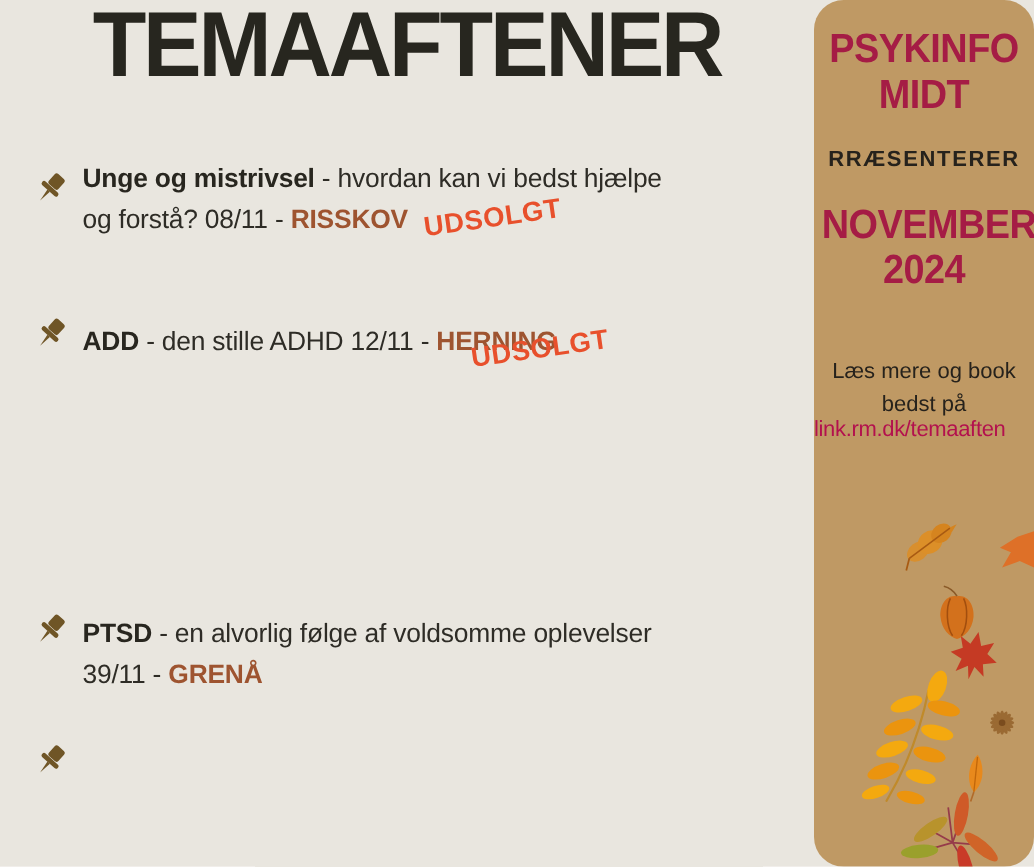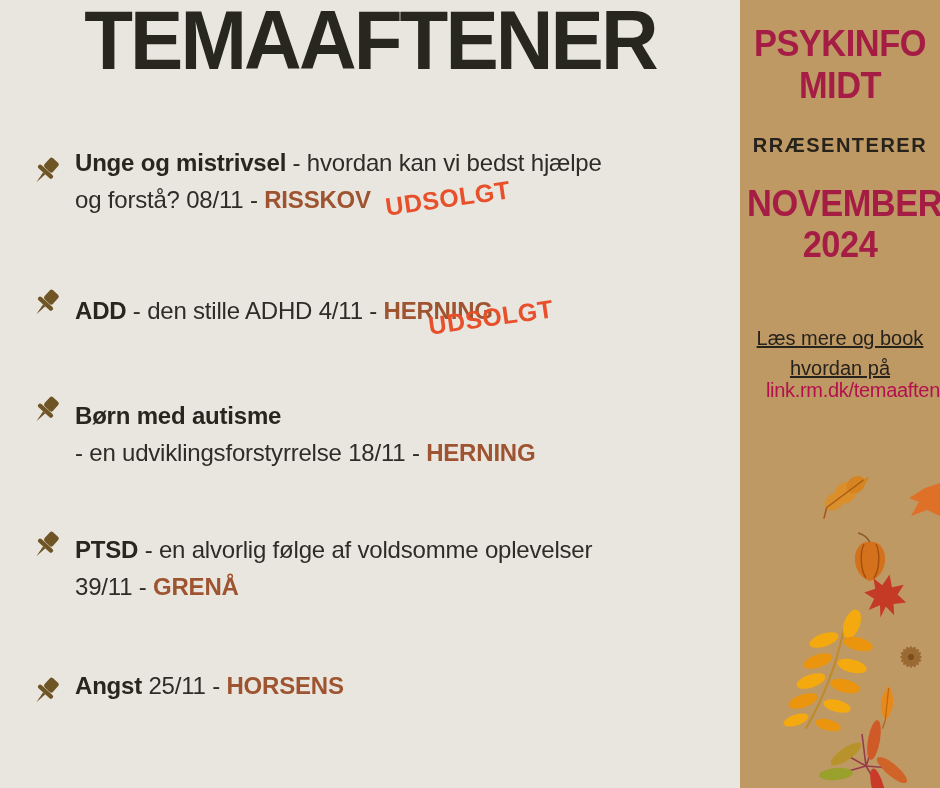--- a/index.html
+++ b/index.html
@@ -25,39 +25,40 @@
   .etext b { font-weight: 700; color: #28261f; }
   .loc { color: #9e5430; font-weight: 700; margin-top: 48px; }
   .stamp {
     position: absolute; font-size: 25px; font-weight: 700;
     color: #e8502c; transform: rotate(-8deg); letter-spacing: 0.5px;
     white-space: pre;
   }
   .sidebar {
     position: absolute; left: 740px; top: 0; width: 200px; height: 788px;
     background: #bf9964;
+    border-radius: 27px;
   }
   .sb-big {
     position: absolute; width: 200px; text-align: center;
     font-weight: 700; color: #a51c45; font-size: 37px; line-height: 42px;
     letter-spacing: -0.5px; transform: scaleX(0.93); transform-origin: 50% 0;
   }
   .sb-org { top: 23px; }
   .sb-month { top: 183px; line-height: 41px; }
   .sb-presents {
     position: absolute; top: 132px; width: 200px; text-align: center;
     font-weight: 700; font-size: 20px; line-height: 26px;
     letter-spacing: 1.5px; color: #26221c;
   }
   .sb-cta {
     position: absolute; top: 323px; width: 200px; text-align: center;
-    font-size: 20px; line-height: 30px; color: #26221c; text-decoration: underline;
+    font-size: 20px; line-height: 30px; color: #26221c;
   }
   .sb-link {
-    position: absolute; top: 379px; width: 200px; text-align: right;
+    position: absolute; top: 379px; width: 200px; text-align: left;
     font-size: 20px; color: #b3114e; letter-spacing: -0.3px;
   }
   .leaves { position: absolute; left: 0; bottom: 0; width: 200px; height: 350px; }
 </style>
 </head>
 <body>
 
 <div class="poster">
 
   <div class="left-pane">
@@ -85,42 +86,27 @@
       <span class="pin" style="top:-7px">
         <svg viewBox="0 0 40 40" width="38" height="40">
           <g transform="rotate(42 20 18)" fill="#6f5526">
             <rect x="14" y="3" width="12" height="13" rx="2.5"></rect>
             <rect x="10" y="16.5" width="20" height="4.6" rx="2.2"></rect>
             <path d="M18.6 21 L21.8 21 L20.4 33.5 Z"></path>
           </g>
         </svg>
       </span>
       <div class="etext">
-        <div class="eline"><b>ADD</b><span> - den stille ADHD 4/11 - </span><span class="loc">HERNING</span></div>
+        <div class="eline"><b>ADD</b><span> - den stille ADHD 12/11 - </span><span class="loc">HERNING</span></div>
       </div>
       <span class="stamp" style="left:428px; top:11px">UDSOLGT</span>
     </div>
 
-    <div class="event" style="top:397px">
-      <span class="pin" style="top:-5px">
-        <svg viewBox="0 0 40 40" width="38" height="40">
-          <g transform="rotate(42 20 18)" fill="#6f5526">
-            <rect x="14" y="3" width="12" height="13" rx="2.5"></rect>
-            <rect x="10" y="16.5" width="20" height="4.6" rx="2.2"></rect>
-            <path d="M18.6 21 L21.8 21 L20.4 33.5 Z"></path>
-          </g>
-        </svg>
-      </span>
-      <div class="etext">
-        <div class="eline"><b>Børn med autisme</b></div>
-        <div class="eline"><span>- en udviklingsforstyrrelse 18/11 - </span><span class="loc">HERNING</span></div>
-      </div>
-    </div>
-
-    <div class="event" style="top:531px">
+
+    <div class="event" style="top:558px">
       <span class="pin" style="top:-4px">
         <svg viewBox="0 0 40 40" width="38" height="40">
           <g transform="rotate(42 20 18)" fill="#6f5526">
             <rect x="14" y="3" width="12" height="13" rx="2.5"></rect>
             <rect x="10" y="16.5" width="20" height="4.6" rx="2.2"></rect>
             <path d="M18.6 21 L21.8 21 L20.4 33.5 Z"></path>
           </g>
         </svg>
       </span>
       <div class="etext">
@@ -132,40 +118,37 @@
     <div class="event" style="top:667px">
       <span class="pin" style="top:6px">
         <svg viewBox="0 0 40 40" width="38" height="40">
           <g transform="rotate(42 20 18)" fill="#6f5526">
             <rect x="14" y="3" width="12" height="13" rx="2.5"></rect>
             <rect x="10" y="16.5" width="20" height="4.6" rx="2.2"></rect>
             <path d="M18.6 21 L21.8 21 L20.4 33.5 Z"></path>
           </g>
         </svg>
       </span>
-      <div class="etext">
-        <div class="eline"><b>Angst</b><span> 25/11 - </span><span class="loc">HORSENS</span></div>
-      </div>
     </div>
 
   </div>
 
   <div class="sidebar">
     <div class="sb-big sb-org">
       <div>PSYKINFO</div>
       <div>MIDT</div>
     </div>
     <div class="sb-presents">RRÆSENTERER</div>
     <div class="sb-big sb-month">
       <div>NOVEMBER</div>
       <div>2024</div>
     </div>
     <div class="sb-cta">
       <div>Læs mere og book</div>
-      <div>hvordan på</div>
+      <div>bedst på</div>
     </div>
     <div class="sb-link">link.rm.dk/temaaften</div>
 
     <svg class="leaves" viewBox="0 0 200 350">
 
       <g transform="translate(104,56) rotate(-38)">
         <ellipse cx="-12" cy="0" rx="11" ry="8" fill="#d88f2e"></ellipse>
         <ellipse cx="2" cy="0" rx="12" ry="10" fill="#dc8f28"></ellipse>
         <ellipse cx="15" cy="0" rx="10" ry="8" fill="#d5841f"></ellipse>
         <path d="M22 0 L31 2 L23 5 Z" fill="#d5841f"></path>

